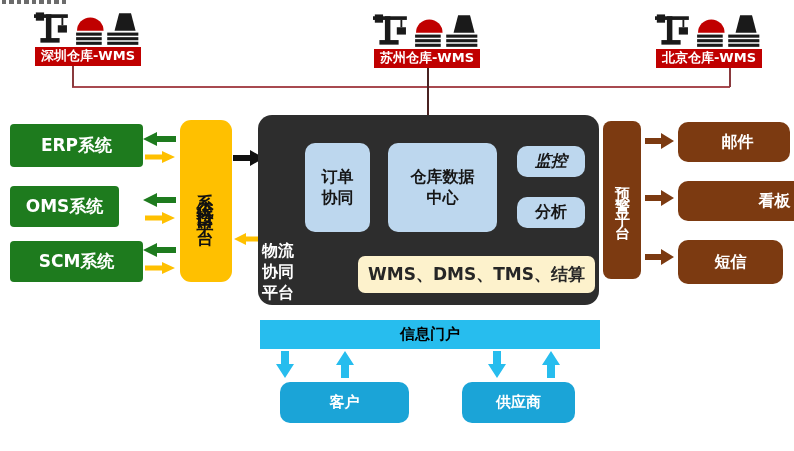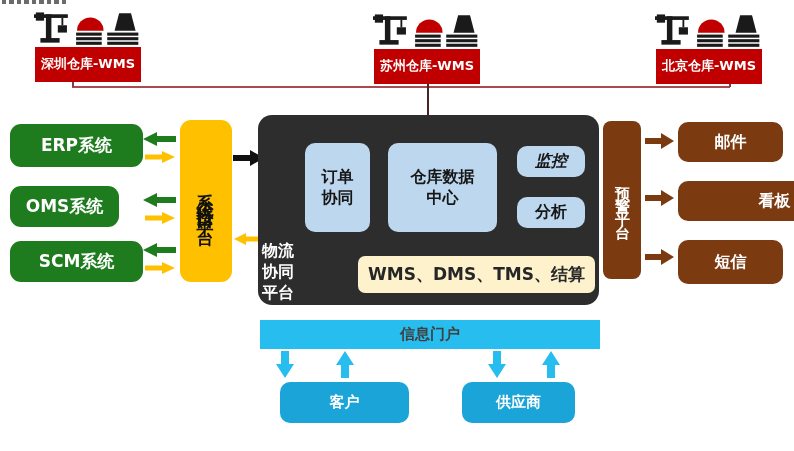--- a/index.html
+++ b/index.html
@@ -6,28 +6,28 @@
   #canvas{
     position:relative;width:794px;height:451px;background:#ffffff;
     font-family:"DejaVu Sans",sans-serif;overflow:hidden;
   }
   .abs{position:absolute;}
   .flexc{display:flex;align-items:center;justify-content:center;}
 
   
   .wh{display:flex;flex-direction:column;align-items:center;}
   .wh-label{background:#c00000;color:#fff;font-weight:bold;font-size:13px;
-    padding:10px 6px;white-space:nowrap;line-height:1.15;}
+    padding:2px 6px;white-space:nowrap;line-height:1.15;}
   
   .hline{border-top:2px solid #a84a50;height:0;}
   .vline{border-left:2px solid #8a3a3e;width:0;}
   .vline-dark{border-left:2px solid #4a2221;width:0;}
 
   
-  .green-box{background:#1e7b1e;color:#fff;border-radius:11px;font-size:17px;
+  .green-box{background:#1e7b1e;color:#fff;border-radius:4px;font-size:17px;
     font-weight:bold;}
   
   .yellow-box{background:#ffc000;border-radius:11px;color:#111;}
   .vtext{writing-mode:vertical-rl;text-orientation:upright;font-weight:bold;}
 
   
   .dark-box{background:#2d2d2d;border-radius:14px;}
   .blue-box{background:#bdd7ee;color:#161616;border-radius:10px;
     font-weight:bold;font-size:16px;text-align:center;}
   .cream-box{background:#fdf2cc;color:#262626;border-radius:7px;
@@ -35,21 +35,21 @@
   .hub-label{color:#fff;font-weight:bold;font-size:16px;line-height:1.32;
     width:2.15em;word-break:break-all;}
   .wrap2{width:2.2em;word-break:break-all;line-height:1.3;display:inline-block;}
   .wrap4{width:4.35em;word-break:break-all;line-height:1.3;display:inline-block;}
 
   
   .brown-box{background:#7c3a11;color:#fff;border-radius:10px;
     font-weight:bold;font-size:16px;}
 
   
-  .cyan-bar{background:#27bdee;color:#404040;font-weight:bold;font-size:15px;}
+  .cyan-bar{background:#27bdee;color:#000000;font-weight:bold;font-size:15px;}
   .cyan-box{background:#1ba4d7;color:#fff;font-weight:bold;font-size:15px;
     border-radius:10px;}
 
   .arrow svg{display:block;}
   .clipped-frag{background:repeating-linear-gradient(90deg,#3a3a3a 0 4px,
     transparent 4px 7px,#3a3a3a 7px 12px,transparent 12px 15px);opacity:.75;}
 </style>
 </head>
 <body>
 
@@ -226,21 +226,21 @@
     <svg width="29" height="16">
         <polygon points="0,5 16,5 16,0 29,8 16,16 16,11 0,11" fill="#7c3a11"></polygon>
       </svg>
     </span>
   <span class="abs arrow" style="left:645px;top:249px;">
     <svg width="29" height="16">
         <polygon points="0,5 16,5 16,0 29,8 16,16 16,11 0,11" fill="#7c3a11"></polygon>
       </svg>
     </span>
 
-  <div class="abs flexc brown-box" style="left:678px;top:122px;width:105px;height:40px;">
+  <div class="abs flexc brown-box" style="left:678px;top:122px;width:105px;height:40px;padding-left:7px;">
     <span>邮件</span>
   </div>
   <div class="abs flexc brown-box" style="left:678px;top:181px;width:105px;height:40px;padding-left:44px;">
     <span>看板</span>
   </div>
   <div class="abs flexc brown-box" style="left:678px;top:240px;width:105px;height:44px;">
     <span>短信</span>
   </div>
 
   <div class="abs flexc cyan-bar" style="left:260px;top:320px;width:340px;height:29px;">

